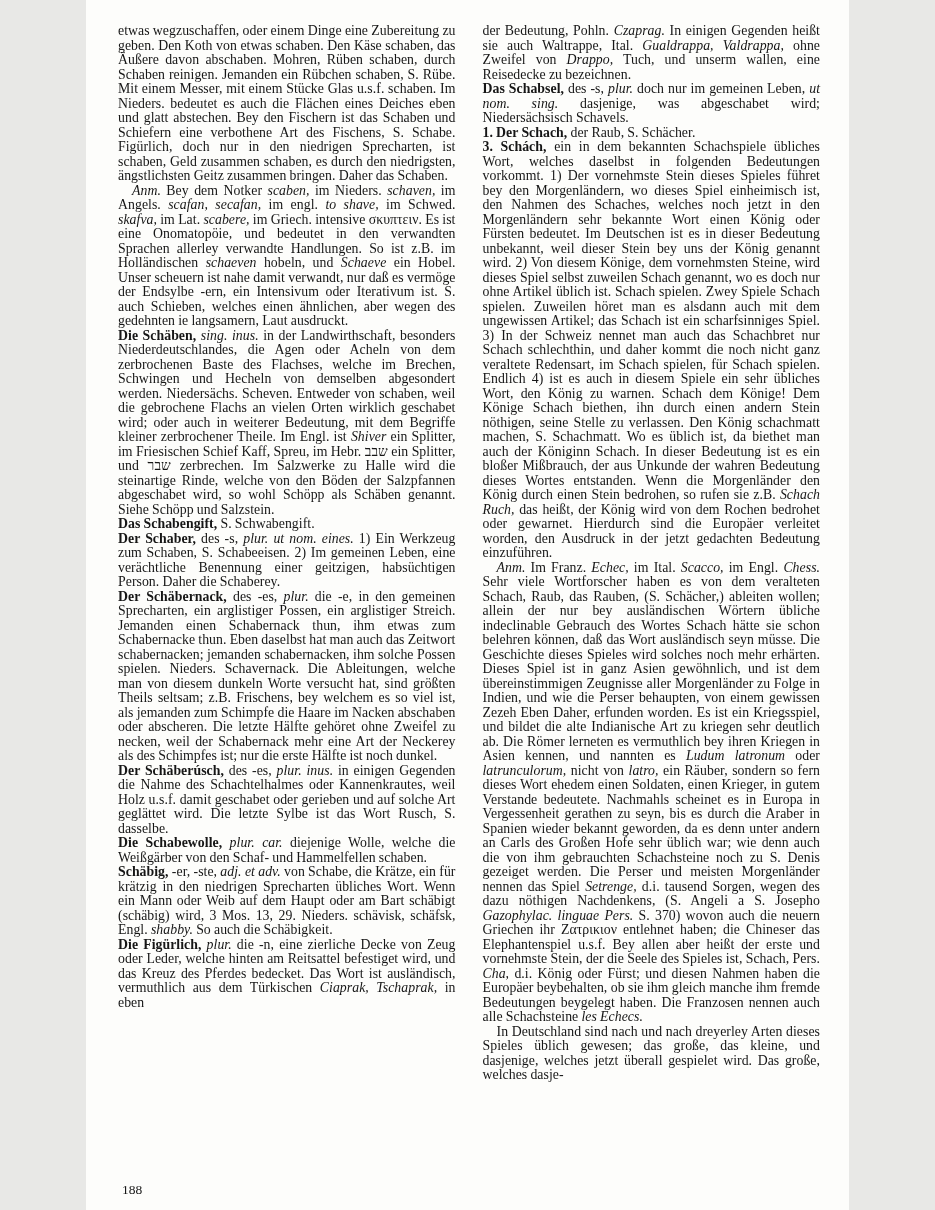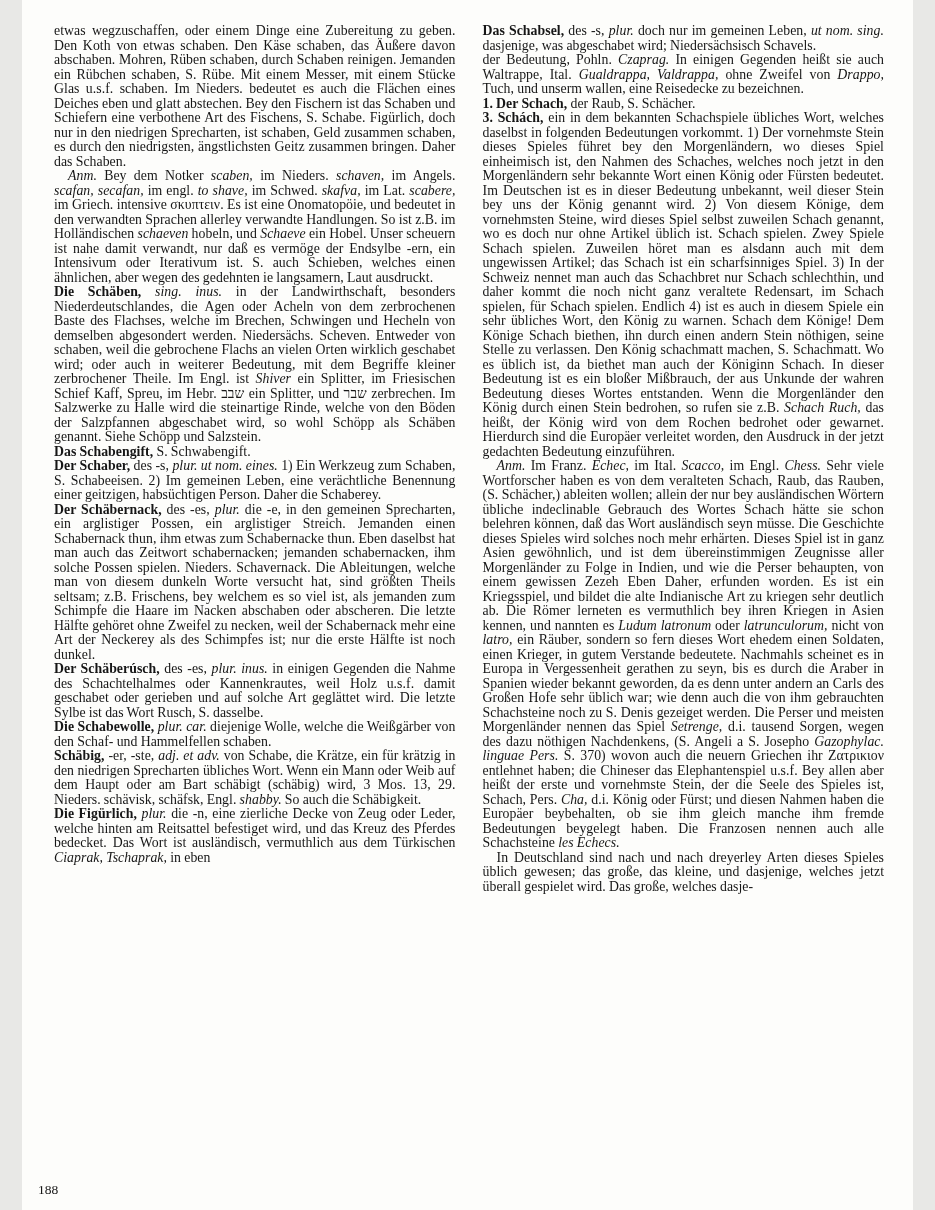--- a/index.html
+++ b/index.html
@@ -2,21 +2,21 @@
 <html lang="de"><head>
 <meta charset="utf-8">
 <style>
   html, body {
     margin: 0;
     padding: 0;
     background: #e8e8e6;
   }
   .page {
     position: relative;
-    width: 891px;
+    width: 763px;
     height: 1210px;
     margin: 0 auto;
     background: #fdfdfb;
     color: #161616;
     font-family: "Liberation Serif", "DejaVu Serif", serif;
     overflow: hidden;
   }
   .columns {
     display: flex;
     gap: 27px;
@@ -34,21 +34,21 @@
     margin: 0;
     text-indent: 0;
   }
   .col p.indent {
     text-indent: 14px;
   }
   .b { font-weight: bold; }
   .i { font-style: italic; }
   .page-number {
     position: absolute;
-    left: 16px;
+    left: 36px;
     bottom: 12px;
     font-size: 13.5px;
   }
 </style>
 </head>
 <body>
 
 <div class="page">
   <div class="columns">
     <div class="col">
@@ -57,22 +57,22 @@
         <p><span class="b">Die Schäben,</span> <span class="i">sing. inus.</span> in der Landwirthschaft, besonders Niederdeutschlandes, die Agen oder Acheln von dem zerbrochenen Baste des Flachses, welche im Brechen, Schwingen und Hecheln von demselben abgesondert werden. Niedersächs. Scheven. Entweder von schaben, weil die gebrochene Flachs an vielen Orten wirklich geschabet wird; oder auch in weiterer Bedeutung, mit dem Begriffe kleiner zerbrochener Theile. Im Engl. ist <span class="i">Shiver</span> ein Splitter, im Friesischen Schief Kaff, Spreu, im Hebr. שבב ein Splitter, und שבר zerbrechen. Im Salzwerke zu Halle wird die steinartige Rinde, welche von den Böden der Salzpfannen abgeschabet wird, so wohl Schöpp als Schäben genannt. Siehe Schöpp und Salzstein.</p>
         <p><span class="b">Das Schabengift,</span> S. Schwabengift.</p>
         <p><span class="b">Der Schaber,</span> des -s, <span class="i">plur. ut nom. eines.</span> 1) Ein Werkzeug zum Schaben, S. Schabeeisen. 2) Im gemeinen Leben, eine verächtliche Benennung einer geitzigen, habsüchtigen Person. Daher die Schaberey.</p>
         <p><span class="b">Der Schäbernack,</span> des -es, <span class="i">plur.</span> die -e, in den gemeinen Sprecharten, ein arglistiger Possen, ein arglistiger Streich. Jemanden einen Schabernack thun, ihm etwas zum Schabernacke thun. Eben daselbst hat man auch das Zeitwort schabernacken; jemanden schabernacken, ihm solche Possen spielen. Nieders. Schavernack. Die Ableitungen, welche man von diesem dunkeln Worte versucht hat, sind größten Theils seltsam; z.B. Frischens, bey welchem es so viel ist, als jemanden zum Schimpfe die Haare im Nacken abschaben oder abscheren. Die letzte Hälfte gehöret ohne Zweifel zu necken, weil der Schabernack mehr eine Art der Neckerey als des Schimpfes ist; nur die erste Hälfte ist noch dunkel.</p>
         <p><span class="b">Der Schäberúsch,</span> des -es, <span class="i">plur. inus.</span> in einigen Gegenden die Nahme des Schachtelhalmes oder Kannenkrautes, weil Holz u.s.f. damit geschabet oder gerieben und auf solche Art geglättet wird. Die letzte Sylbe ist das Wort Rusch, S. dasselbe.</p>
         <p><span class="b">Die Schabewolle,</span> <span class="i">plur. car.</span> diejenige Wolle, welche die Weißgärber von den Schaf- und Hammelfellen schaben.</p>
         <p><span class="b">Schäbig,</span> -er, -ste, <span class="i">adj. et adv.</span> von Schabe, die Krätze, ein für krätzig in den niedrigen Sprecharten übliches Wort. Wenn ein Mann oder Weib auf dem Haupt oder am Bart schäbigt (schäbig) wird, 3 Mos. 13, 29. Nieders. schävisk, schäfsk, Engl. <span class="i">shabby.</span> So auch die Schäbigkeit.</p>
         <p><span class="b">Die Figürlich,</span> <span class="i">plur.</span> die -n, eine zierliche Decke von Zeug oder Leder, welche hinten am Reitsattel befestiget wird, und das Kreuz des Pferdes bedecket. Das Wort ist ausländisch, vermuthlich aus dem Türkischen <span class="i">Ciaprak, Tschaprak,</span> in eben</p>
       </div>
     <div class="col">
+        <p>der Bedeutung, Pohln. <span class="i">Czaprag.</span> In einigen Gegenden heißt sie auch Waltrappe, Ital. <span class="i">Gualdrappa, Valdrappa,</span> ohne Zweifel von <span class="i">Drappo,</span> Tuch, und unserm wallen, eine Reisedecke zu bezeichnen.</p>
         <p><span class="b">Das Schabsel,</span> des -s, <span class="i">plur.</span> doch nur im gemeinen Leben, <span class="i">ut nom. sing.</span> dasjenige, was abgeschabet wird; Niedersächsisch Schavels.</p>
-        <p>der Bedeutung, Pohln. <span class="i">Czaprag.</span> In einigen Gegenden heißt sie auch Waltrappe, Ital. <span class="i">Gualdrappa, Valdrappa,</span> ohne Zweifel von <span class="i">Drappo,</span> Tuch, und unserm wallen, eine Reisedecke zu bezeichnen.</p>
         <p><span class="b">1. Der Schach,</span> der Raub, S. Schächer.</p>
         <p><span class="b">3. Schách,</span> ein in dem bekannten Schachspiele übliches Wort, welches daselbst in folgenden Bedeutungen vorkommt. 1) Der vornehmste Stein dieses Spieles führet bey den Morgenländern, wo dieses Spiel einheimisch ist, den Nahmen des Schaches, welches noch jetzt in den Morgenländern sehr bekannte Wort einen König oder Fürsten bedeutet. Im Deutschen ist es in dieser Bedeutung unbekannt, weil dieser Stein bey uns der König genannt wird. 2) Von diesem Könige, dem vornehmsten Steine, wird dieses Spiel selbst zuweilen Schach genannt, wo es doch nur ohne Artikel üblich ist. Schach spielen. Zwey Spiele Schach spielen. Zuweilen höret man es alsdann auch mit dem ungewissen Artikel; das Schach ist ein scharfsinniges Spiel. 3) In der Schweiz nennet man auch das Schachbret nur Schach schlechthin, und daher kommt die noch nicht ganz veraltete Redensart, im Schach spielen, für Schach spielen. Endlich 4) ist es auch in diesem Spiele ein sehr übliches Wort, den König zu warnen. Schach dem Könige! Dem Könige Schach biethen, ihn durch einen andern Stein nöthigen, seine Stelle zu verlassen. Den König schachmatt machen, S. Schachmatt. Wo es üblich ist, da biethet man auch der Königinn Schach. In dieser Bedeutung ist es ein bloßer Mißbrauch, der aus Unkunde der wahren Bedeutung dieses Wortes entstanden. Wenn die Morgenländer den König durch einen Stein bedrohen, so rufen sie z.B. <span class="i">Schach Ruch,</span> das heißt, der König wird von dem Rochen bedrohet oder gewarnet. Hierdurch sind die Europäer verleitet worden, den Ausdruck in der jetzt gedachten Bedeutung einzuführen.</p>
         <p class="indent"><span class="i">Anm.</span> Im Franz. <span class="i">Echec,</span> im Ital. <span class="i">Scacco,</span> im Engl. <span class="i">Chess.</span> Sehr viele Wortforscher haben es von dem veralteten Schach, Raub, das Rauben, (S. Schächer,) ableiten wollen; allein der nur bey ausländischen Wörtern übliche indeclinable Gebrauch des Wortes Schach hätte sie schon belehren können, daß das Wort ausländisch seyn müsse. Die Geschichte dieses Spieles wird solches noch mehr erhärten. Dieses Spiel ist in ganz Asien gewöhnlich, und ist dem übereinstimmigen Zeugnisse aller Morgenländer zu Folge in Indien, und wie die Perser behaupten, von einem gewissen Zezeh Eben Daher, erfunden worden. Es ist ein Kriegsspiel, und bildet die alte Indianische Art zu kriegen sehr deutlich ab. Die Römer lerneten es vermuthlich bey ihren Kriegen in Asien kennen, und nannten es <span class="i">Ludum latronum</span> oder <span class="i">latrunculorum,</span> nicht von <span class="i">latro,</span> ein Räuber, sondern so fern dieses Wort ehedem einen Soldaten, einen Krieger, in gutem Verstande bedeutete. Nachmahls scheinet es in Europa in Vergessenheit gerathen zu seyn, bis es durch die Araber in Spanien wieder bekannt geworden, da es denn unter andern an Carls des Großen Hofe sehr üblich war; wie denn auch die von ihm gebrauchten Schachsteine noch zu S. Denis gezeiget werden. Die Perser und meisten Morgenländer nennen das Spiel <span class="i">Setrenge,</span> d.i. tausend Sorgen, wegen des dazu nöthigen Nachdenkens, (S. Angeli a S. Josepho <span class="i">Gazophylac. linguae Pers.</span> S. 370) wovon auch die neuern Griechen ihr Ζατρικιον entlehnet haben; die Chineser das Elephantenspiel u.s.f. Bey allen aber heißt der erste und vornehmste Stein, der die Seele des Spieles ist, Schach, Pers. <span class="i">Cha,</span> d.i. König oder Fürst; und diesen Nahmen haben die Europäer beybehalten, ob sie ihm gleich manche ihm fremde Bedeutungen beygelegt haben. Die Franzosen nennen auch alle Schachsteine <span class="i">les Echecs.</span></p>
         <p class="indent">In Deutschland sind nach und nach dreyerley Arten dieses Spieles üblich gewesen; das große, das kleine, und dasjenige, welches jetzt überall gespielet wird. Das große, welches dasje-</p>
       </div>
   </div>
   <div class="page-number">188</div>
 </div>
 
 </body></html>

